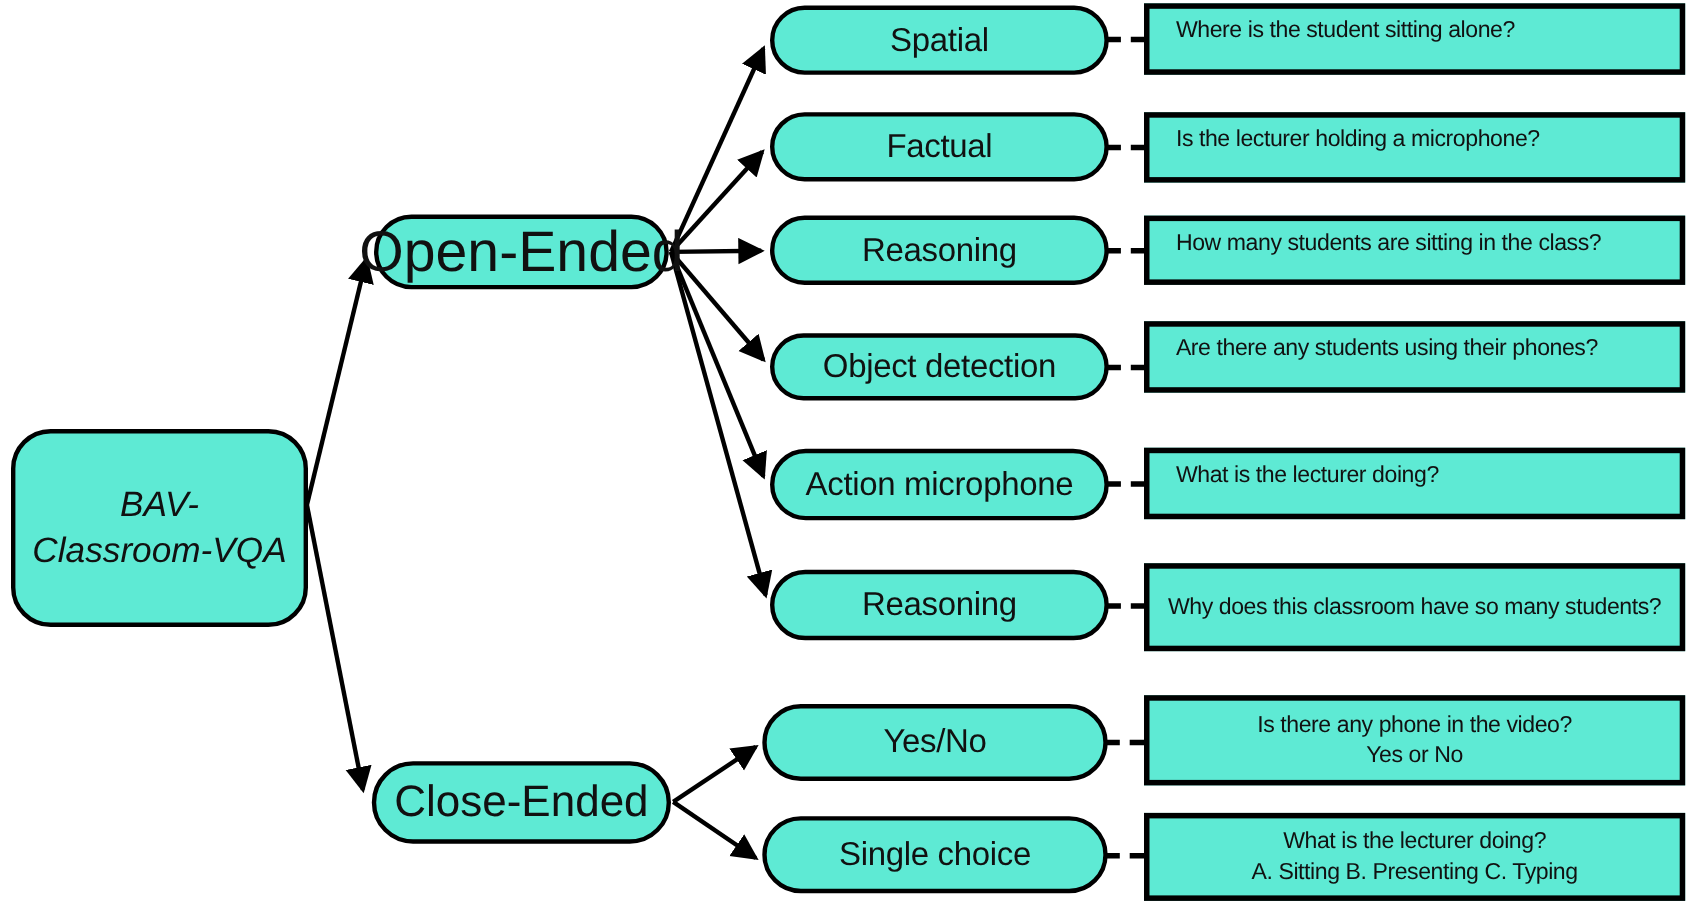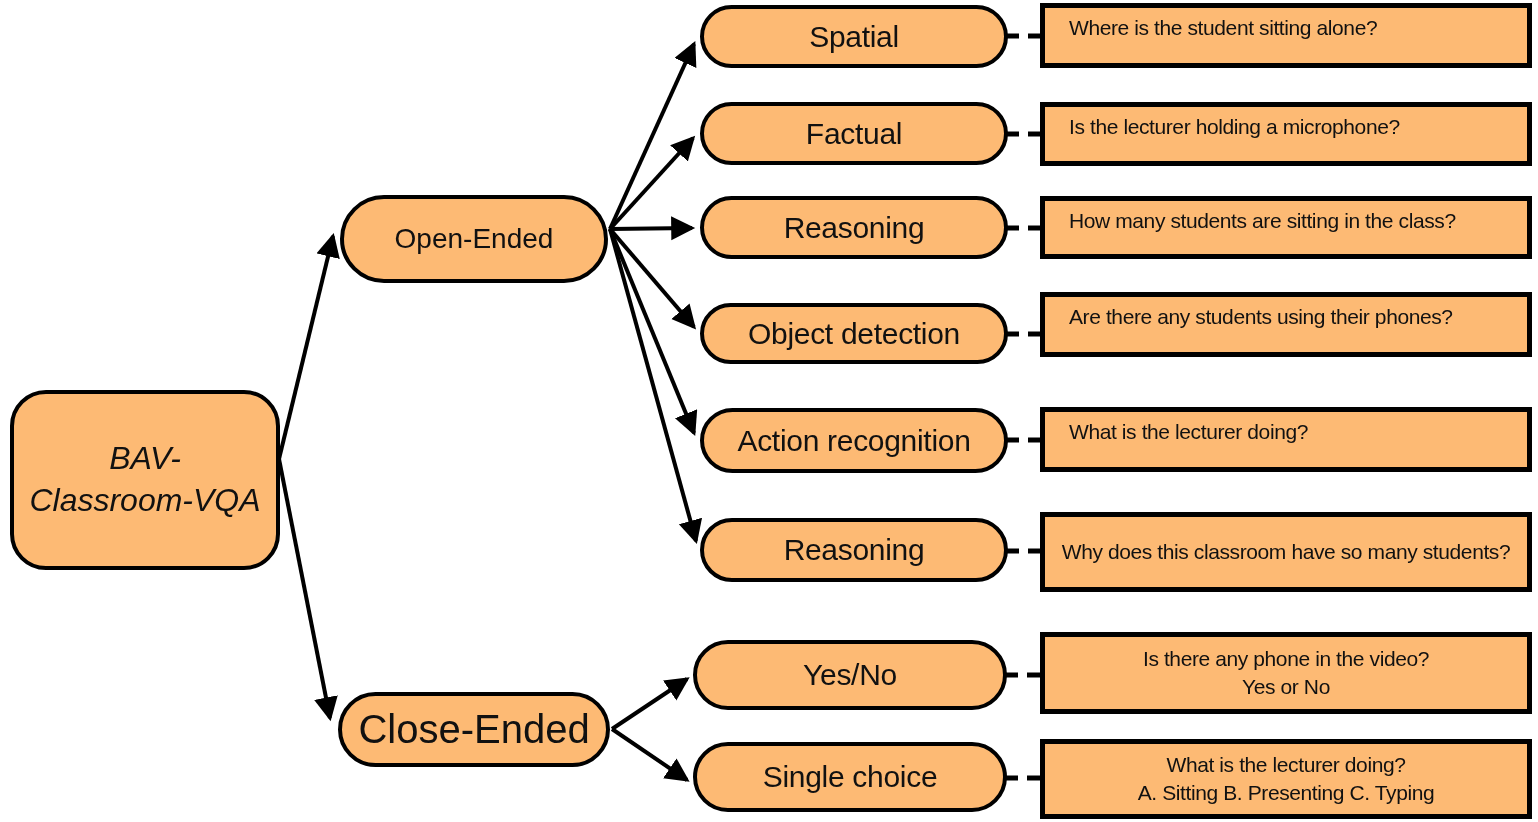--- a/index.html
+++ b/index.html
@@ -1,24 +1,24 @@
 <!DOCTYPE html>
 <html><head>
 <meta charset="utf-8">
 <style>
   html,body{margin:0;padding:0;background:#ffffff;}
   #canvas{position:relative;width:1538px;height:822px;background:#ffffff;overflow:hidden;
           font-family:"Liberation Sans","DejaVu Sans",sans-serif;color:#111111;}
   #edges{position:absolute;left:0;top:0;width:1538px;height:822px;z-index:1;}
-  .node{position:absolute;z-index:2;box-sizing:border-box;background:#fdba74;border:4px solid #000000;
+  .node{position:absolute;z-index:2;box-sizing:border-box;background:#5eead4;border:4px solid #000000;
         display:flex;align-items:center;justify-content:center;text-align:center;}
   .pill{border-radius:999px;}
   .rootbox{border-radius:36px;font-style:italic;}
   #root{left:10px;top:390px;width:270px;height:180px;font-size:32px;line-height:1.3;padding:0 14px;}
-  #b-open {left:340px;top:195px;width:268px;height:88px;font-size:28px;white-space:nowrap;text-align:right;}
+  #b-open {left:340px;top:195px;width:268px;height:68px;font-size:52px;white-space:nowrap;text-align:right;}
   #b-close{left:338px;top:692px;width:272px;height:75px;font-size:40px;white-space:nowrap;}
   .cat{left:700px;width:308px;font-size:30px;letter-spacing:-0.3px;white-space:nowrap;}
   #c-spatial  {top:5px;height:63px;}
   #c-factual  {top:102px;height:63px;}
   #c-counting {top:196px;height:63px;}
   #c-object   {top:303px;height:61px;}
   #c-action   {top:408px;height:65px;}
   #c-reasoning{top:518px;height:64px;}
   #c-yesno    {left:693px;top:640px;width:314px;height:70px;}
   #c-single   {left:693px;top:742px;width:314px;height:70px;}
@@ -90,21 +90,21 @@
   <div id="c-factual" class="node pill cat">
     <span>Factual</span>
   </div>
   <div id="c-counting" class="node pill cat">
     <span>Reasoning</span>
   </div>
   <div id="c-object" class="node pill cat">
     <span>Object detection</span>
   </div>
   <div id="c-action" class="node pill cat">
-    <span>Action recognition</span>
+    <span>Action microphone</span>
   </div>
   <div id="c-reasoning" class="node pill cat">
     <span>Reasoning</span>
   </div>
 
   <div id="c-single" class="node pill cat">
     <span>Single choice</span>
   </div>
   <div id="c-yesno" class="node pill cat">
     <span>Yes/No</span>

